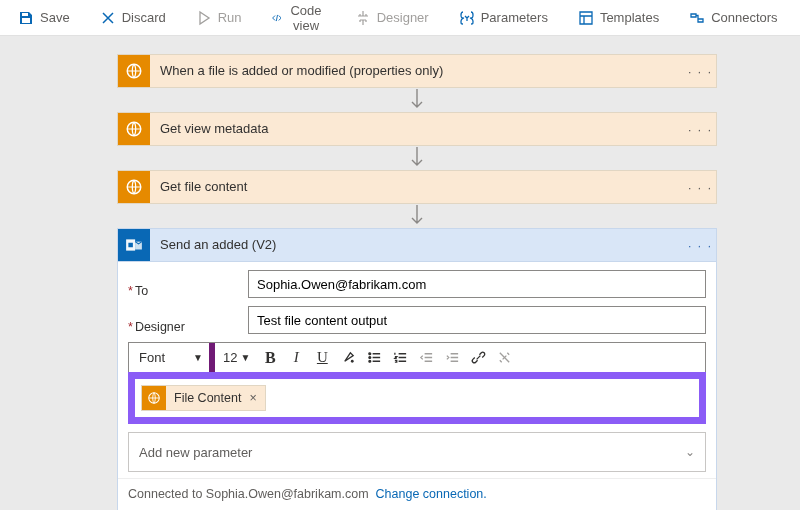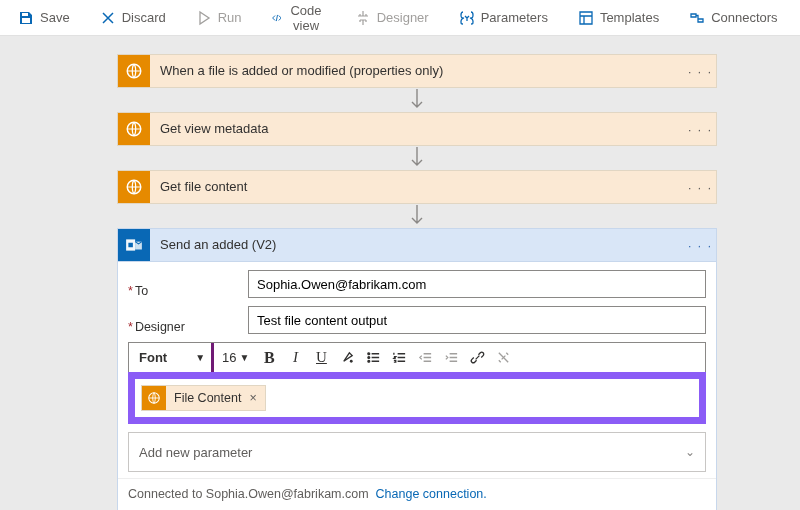--- a/index.html
+++ b/index.html
@@ -124,23 +124,22 @@
     height: 30px;
     padding: 0 4px;
     gap: 2px;
   }
   .rte-font {
     display: flex;
     align-items: center;
     gap: 28px;
     padding: 0 6px;
     font-size: 13px;
-    border-right: 3px solid #701a75;
+    border-right: 6px solid #701a75;
     height: 100%;
-    font-weight: bold;
   }
   .rte-size {
     display: flex;
     align-items: center;
     gap: 3px;
     padding: 0 6px;
     font-size: 13px;
     height: 100%;
   }
   .caret { font-size: 10px; }
@@ -346,21 +345,21 @@
       </div>
 
       <div class="field-row">
         <div class="rte-wrap">
           <div class="rte-toolbar">
             <div class="rte-font">
                 <span>Font</span>
                 <span class="caret">▼</span>
               </div>
             <div class="rte-size">
-                <span>16</span>
+                <span>12</span>
                 <span class="caret">▼</span>
               </div>
             <div class="rte-btn bold">B</div>
             <div class="rte-btn italic">I</div>
             <div class="rte-btn underline">U</div>
             <div class="rte-btn">
                 <svg viewBox="0 0 16 16">
                   <path d="M4 12l6-9 3 3-9 6z"></path>
                   <circle cx="12" cy="12" r="1.5" fill="#323130" stroke="none"></circle>
                 </svg>

